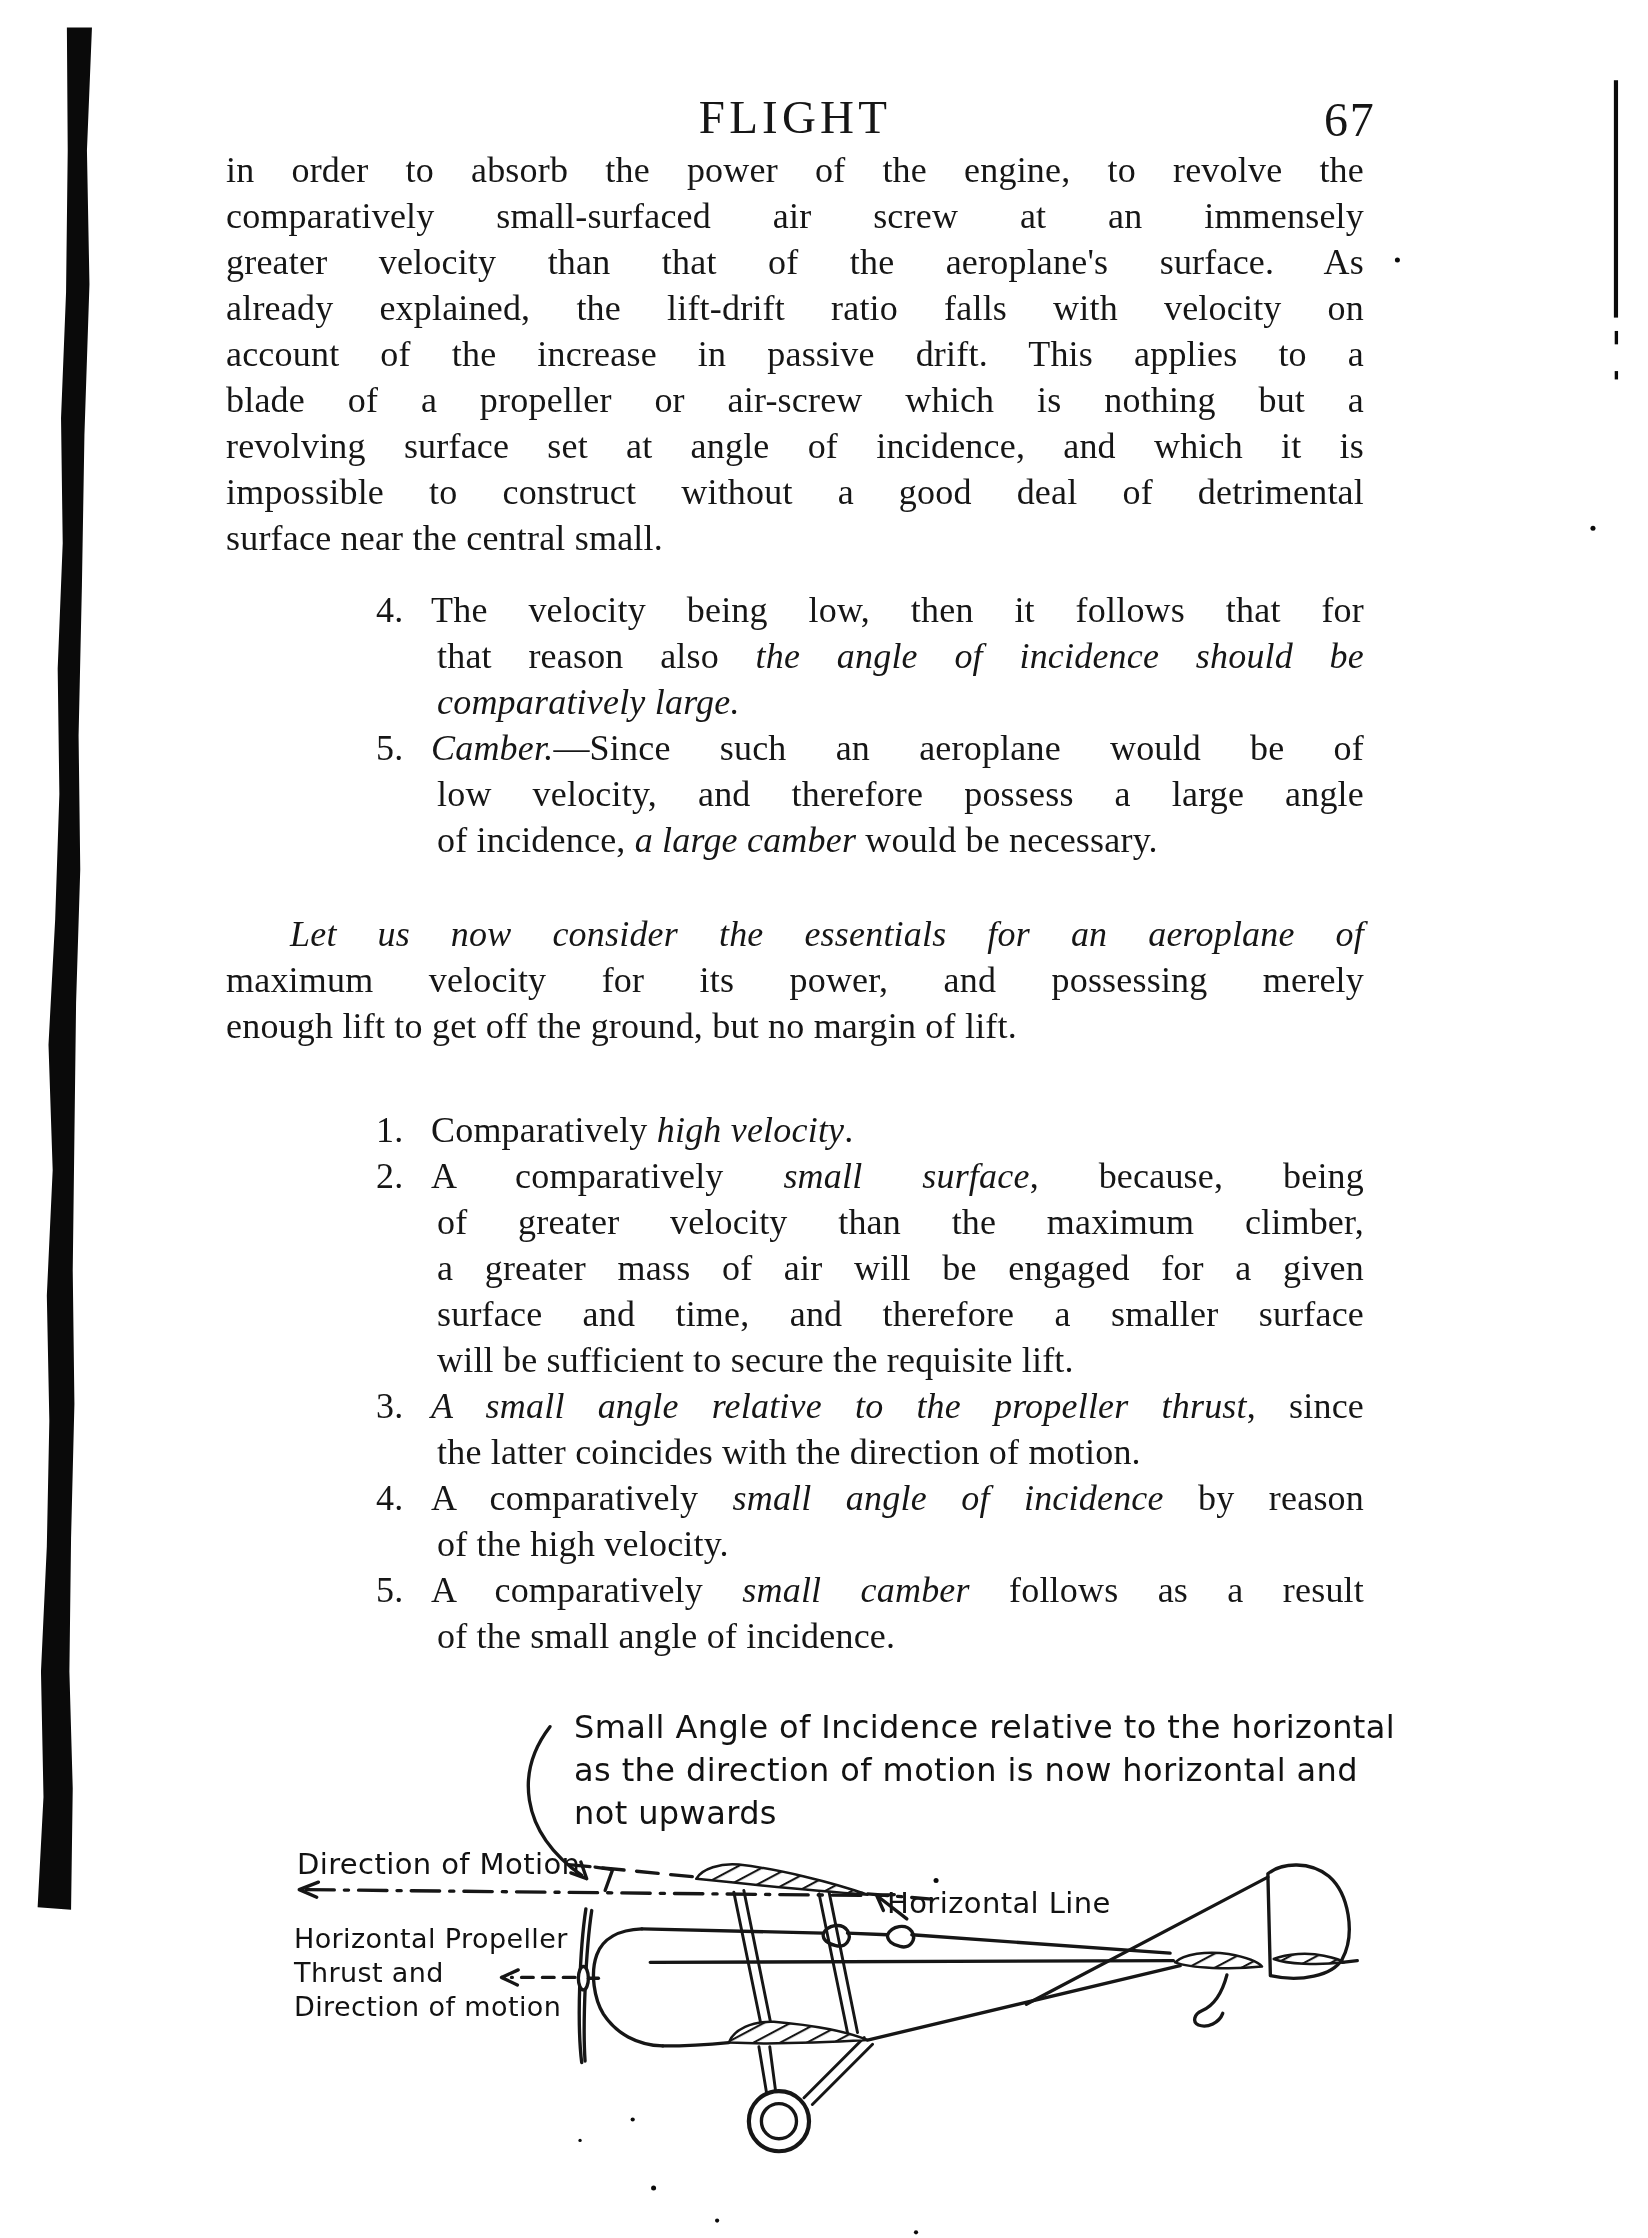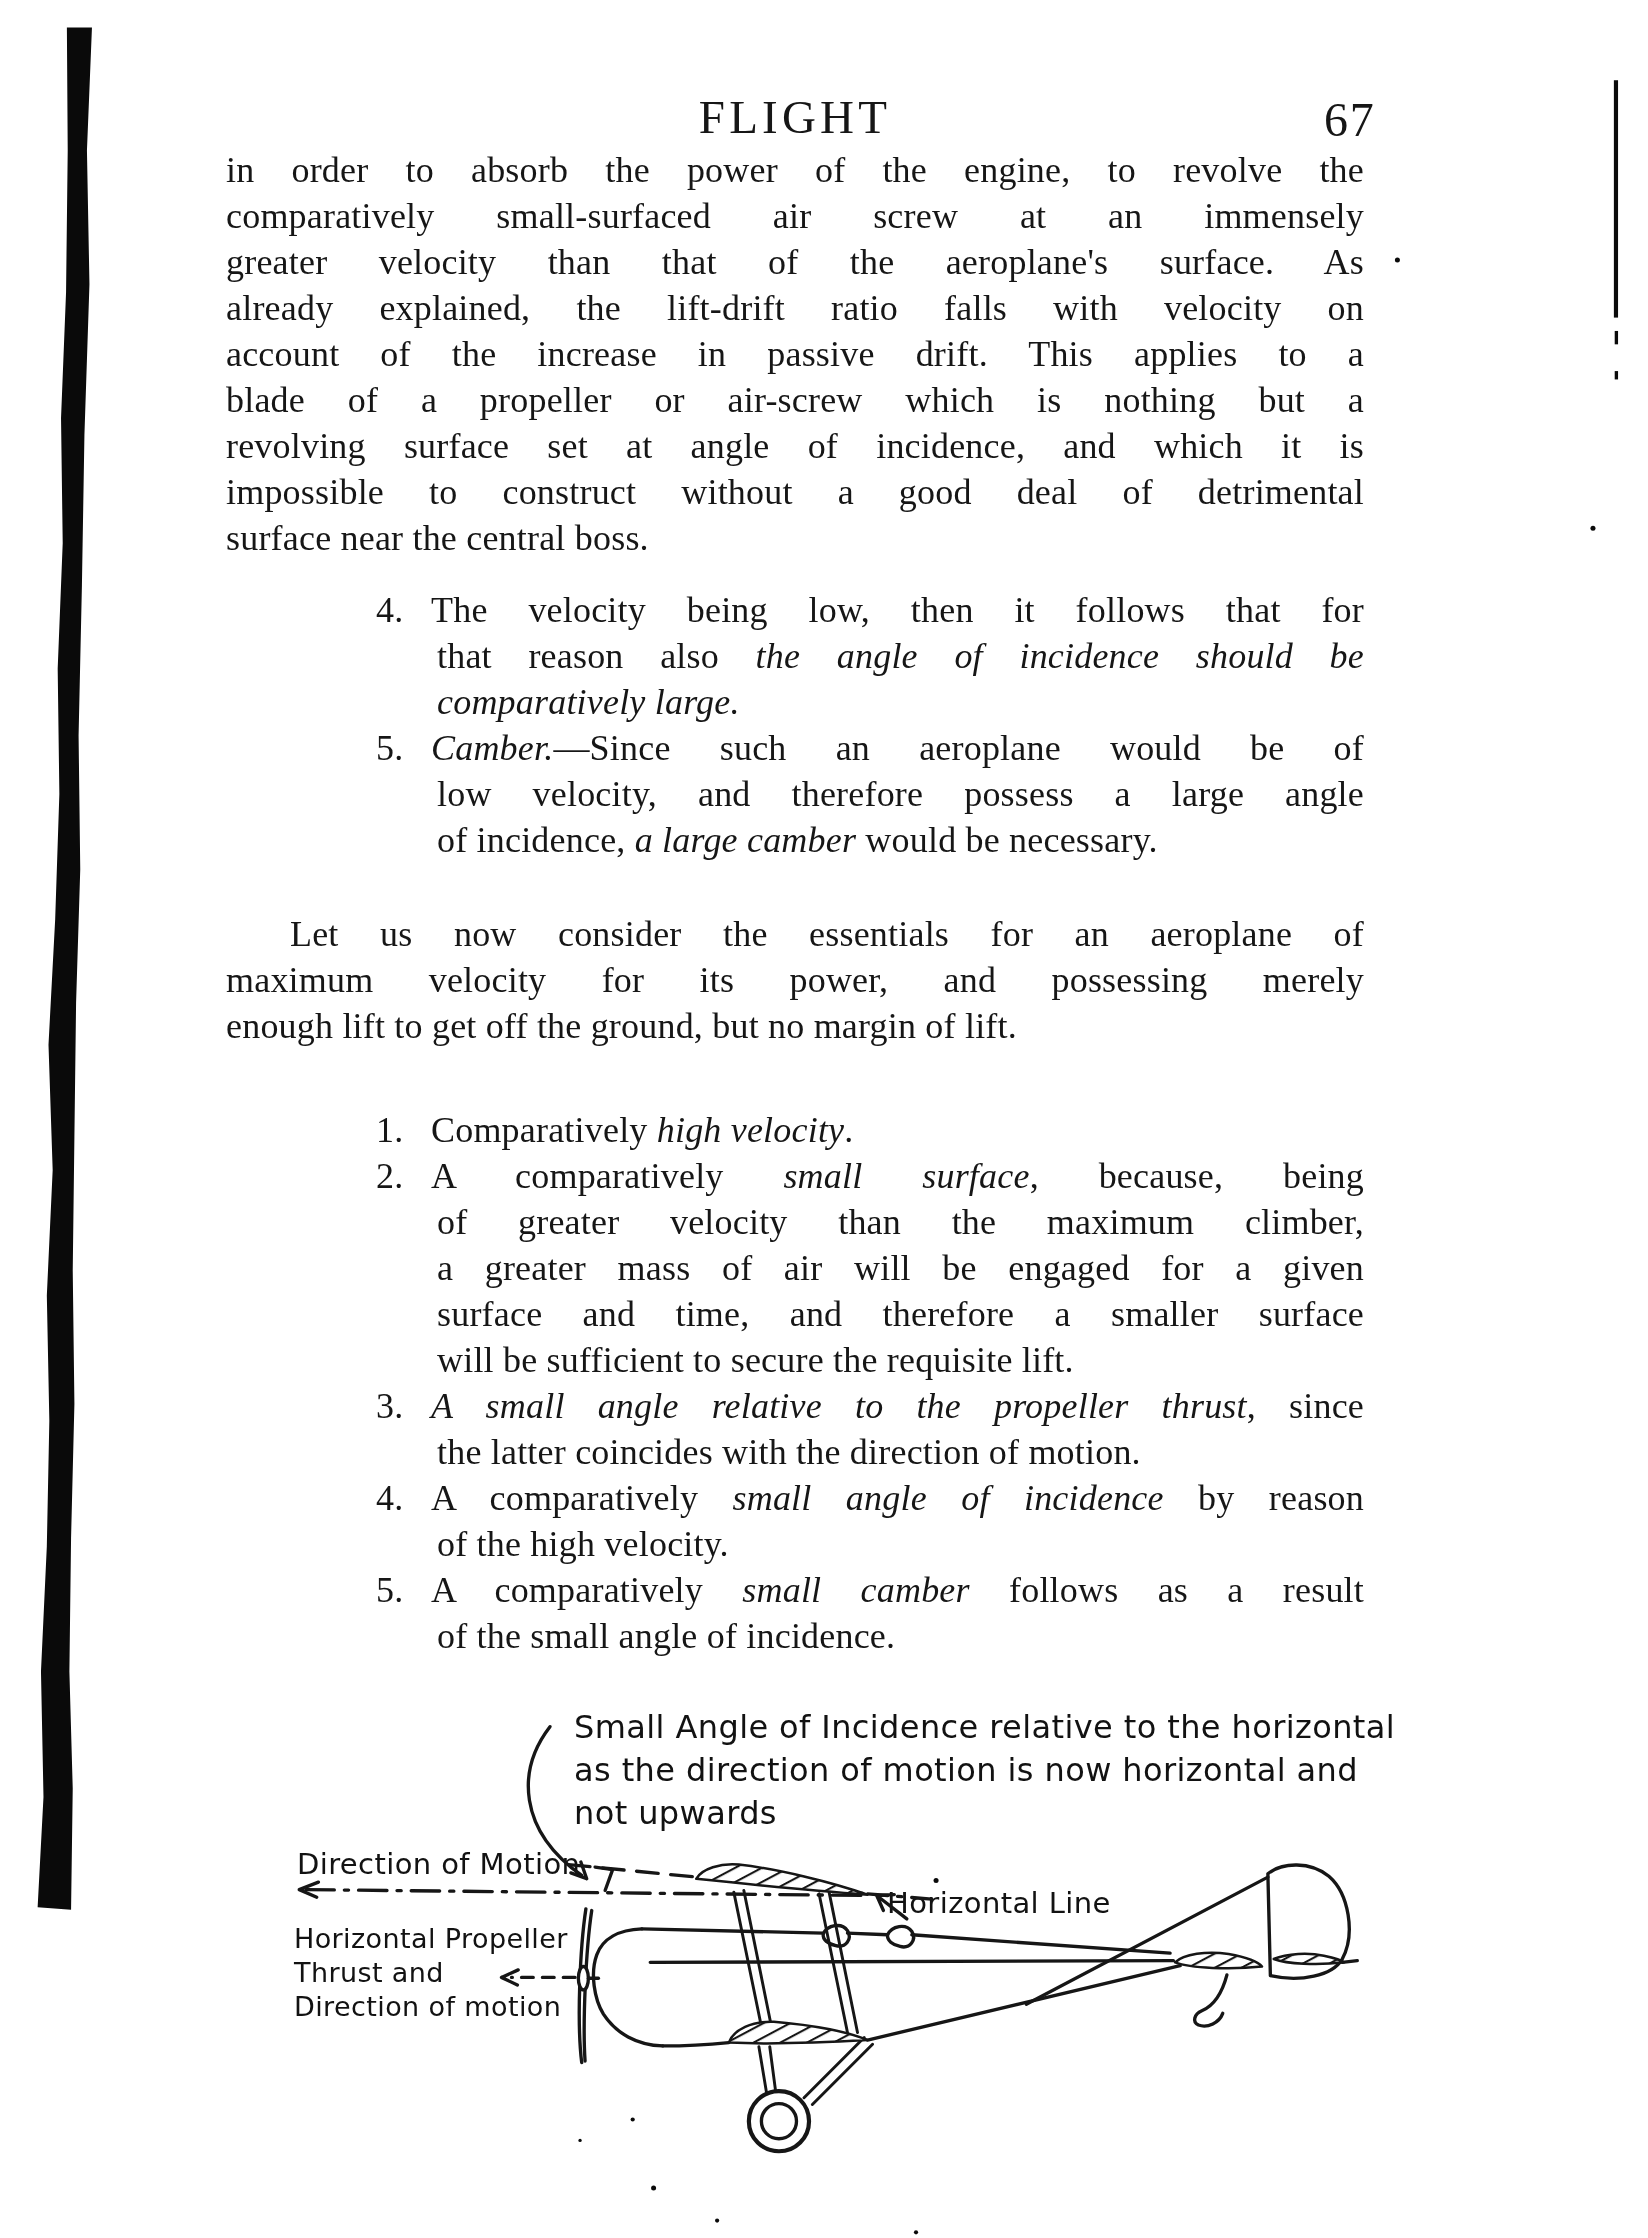--- a/index.html
+++ b/index.html
@@ -14,21 +14,21 @@
   .print .line{white-space:normal;}
   .print .line.just{text-align:justify; text-align-last:justify;}
   .header-row{position:absolute; left:226px; top:90px; width:1138px; height:50px;}
   .running-title{
     position:absolute; left:0; width:100%; text-align:center;
     font-size:47px; letter-spacing:4.2px;
   }
   .pagenum{position:absolute; left:1098px; top:1.7px; font-size:48px; letter-spacing:1.7px;}
   .para1{left:226px; top:147px; width:1138px;}
   .para2{left:226px; top:911px; width:1138px;}
-  .para2 .line:first-child{text-indent:64px;}
+  .para2 .line:first-child{text-indent:64px;font-style:italic;}
   .lista{left:376px; top:587px; width:988px;}
   .listb{left:376px; top:1107px; width:988px;}
   .list .num{display:inline-block; width:55px;}
   .list .line.cont{padding-left:61px;}
   i{font-style:italic;}
   
   .hand{
     position:absolute; font-family:"DejaVu Sans",sans-serif;
     font-size:32px; line-height:43px; letter-spacing:0.4px; color:#121212;
     white-space:nowrap;
@@ -52,21 +52,21 @@
 
   <div class="print para1">
       <div class="line just">in order to absorb the power of the engine, to revolve the</div>
       <div class="line just">comparatively small-surfaced air screw at an immensely</div>
       <div class="line just">greater velocity than that of the aeroplane's surface.  As</div>
       <div class="line just">already explained, the lift-drift ratio falls with velocity on</div>
       <div class="line just">account of the increase in passive drift.  This applies to a</div>
       <div class="line just">blade of a propeller or air-screw which is nothing but a</div>
       <div class="line just">revolving surface set at angle of incidence, and which it is</div>
       <div class="line just">impossible to construct without a good deal of detrimental</div>
-      <div class="line">surface near the central boss.</div>
+      <div class="line">surface near the central small.</div>
     </div>
   <div class="print list lista">
       <div>
         <div class="line just"><span class="num">4.</span>The velocity being low, then it follows that for</div>
         <div class="line cont just">that reason also <i>the angle of incidence should be</i></div>
         <div class="line cont"><i>comparatively large.</i></div>
       </div>
       <div>
         <div class="line just"><span class="num">5.</span><i>Camber.</i>—Since such an aeroplane would be of</div>
         <div class="line cont just">low velocity, and therefore possess a large angle</div>

